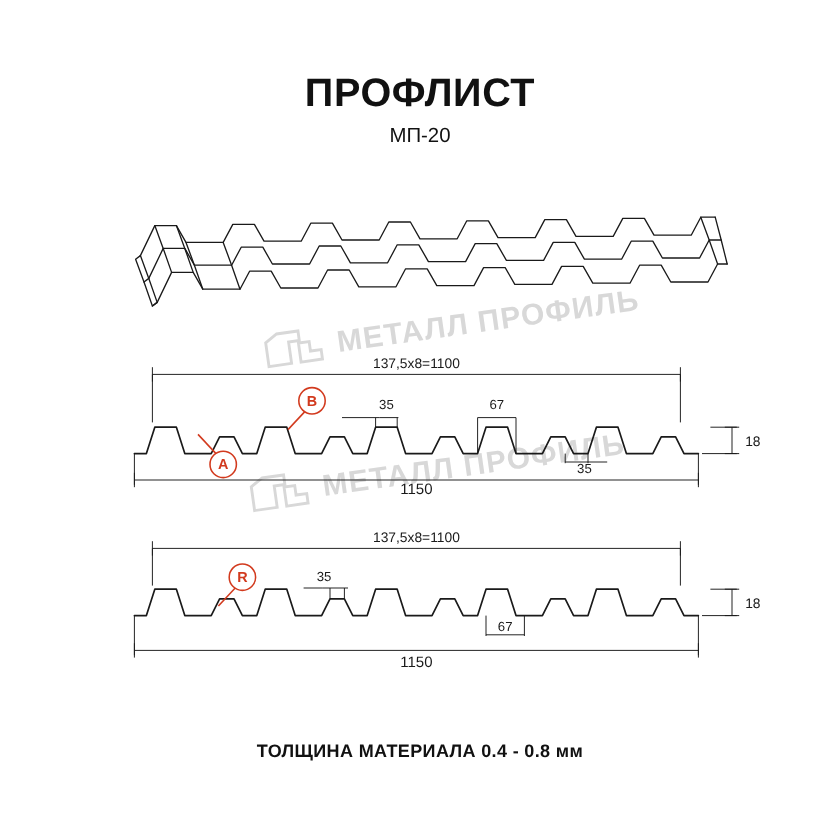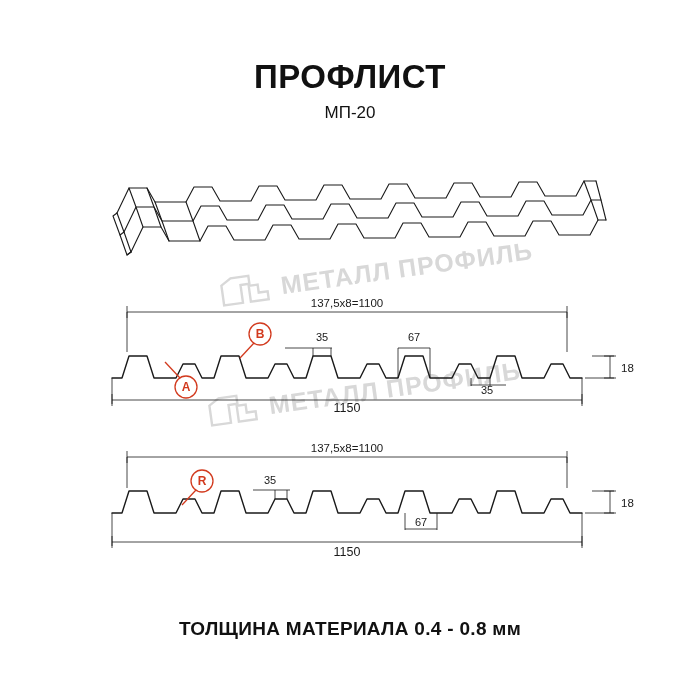--- a/index.html
+++ b/index.html
@@ -40,21 +40,21 @@
     font-size: 17px;
     font-weight: normal;
     color: #111;
   }
   .footnote {
     position: absolute;
     top: 618px;
     left: 0;
     width: 700px;
     text-align: center;
-    font-size: 19px;
+    font-size: 15px;
     font-weight: bold;
     letter-spacing: 0.3px;
     color: #111;
   }
   .svg-layer {
     position: absolute;
     top: 0;
     left: 0;
   }
   .wm {

